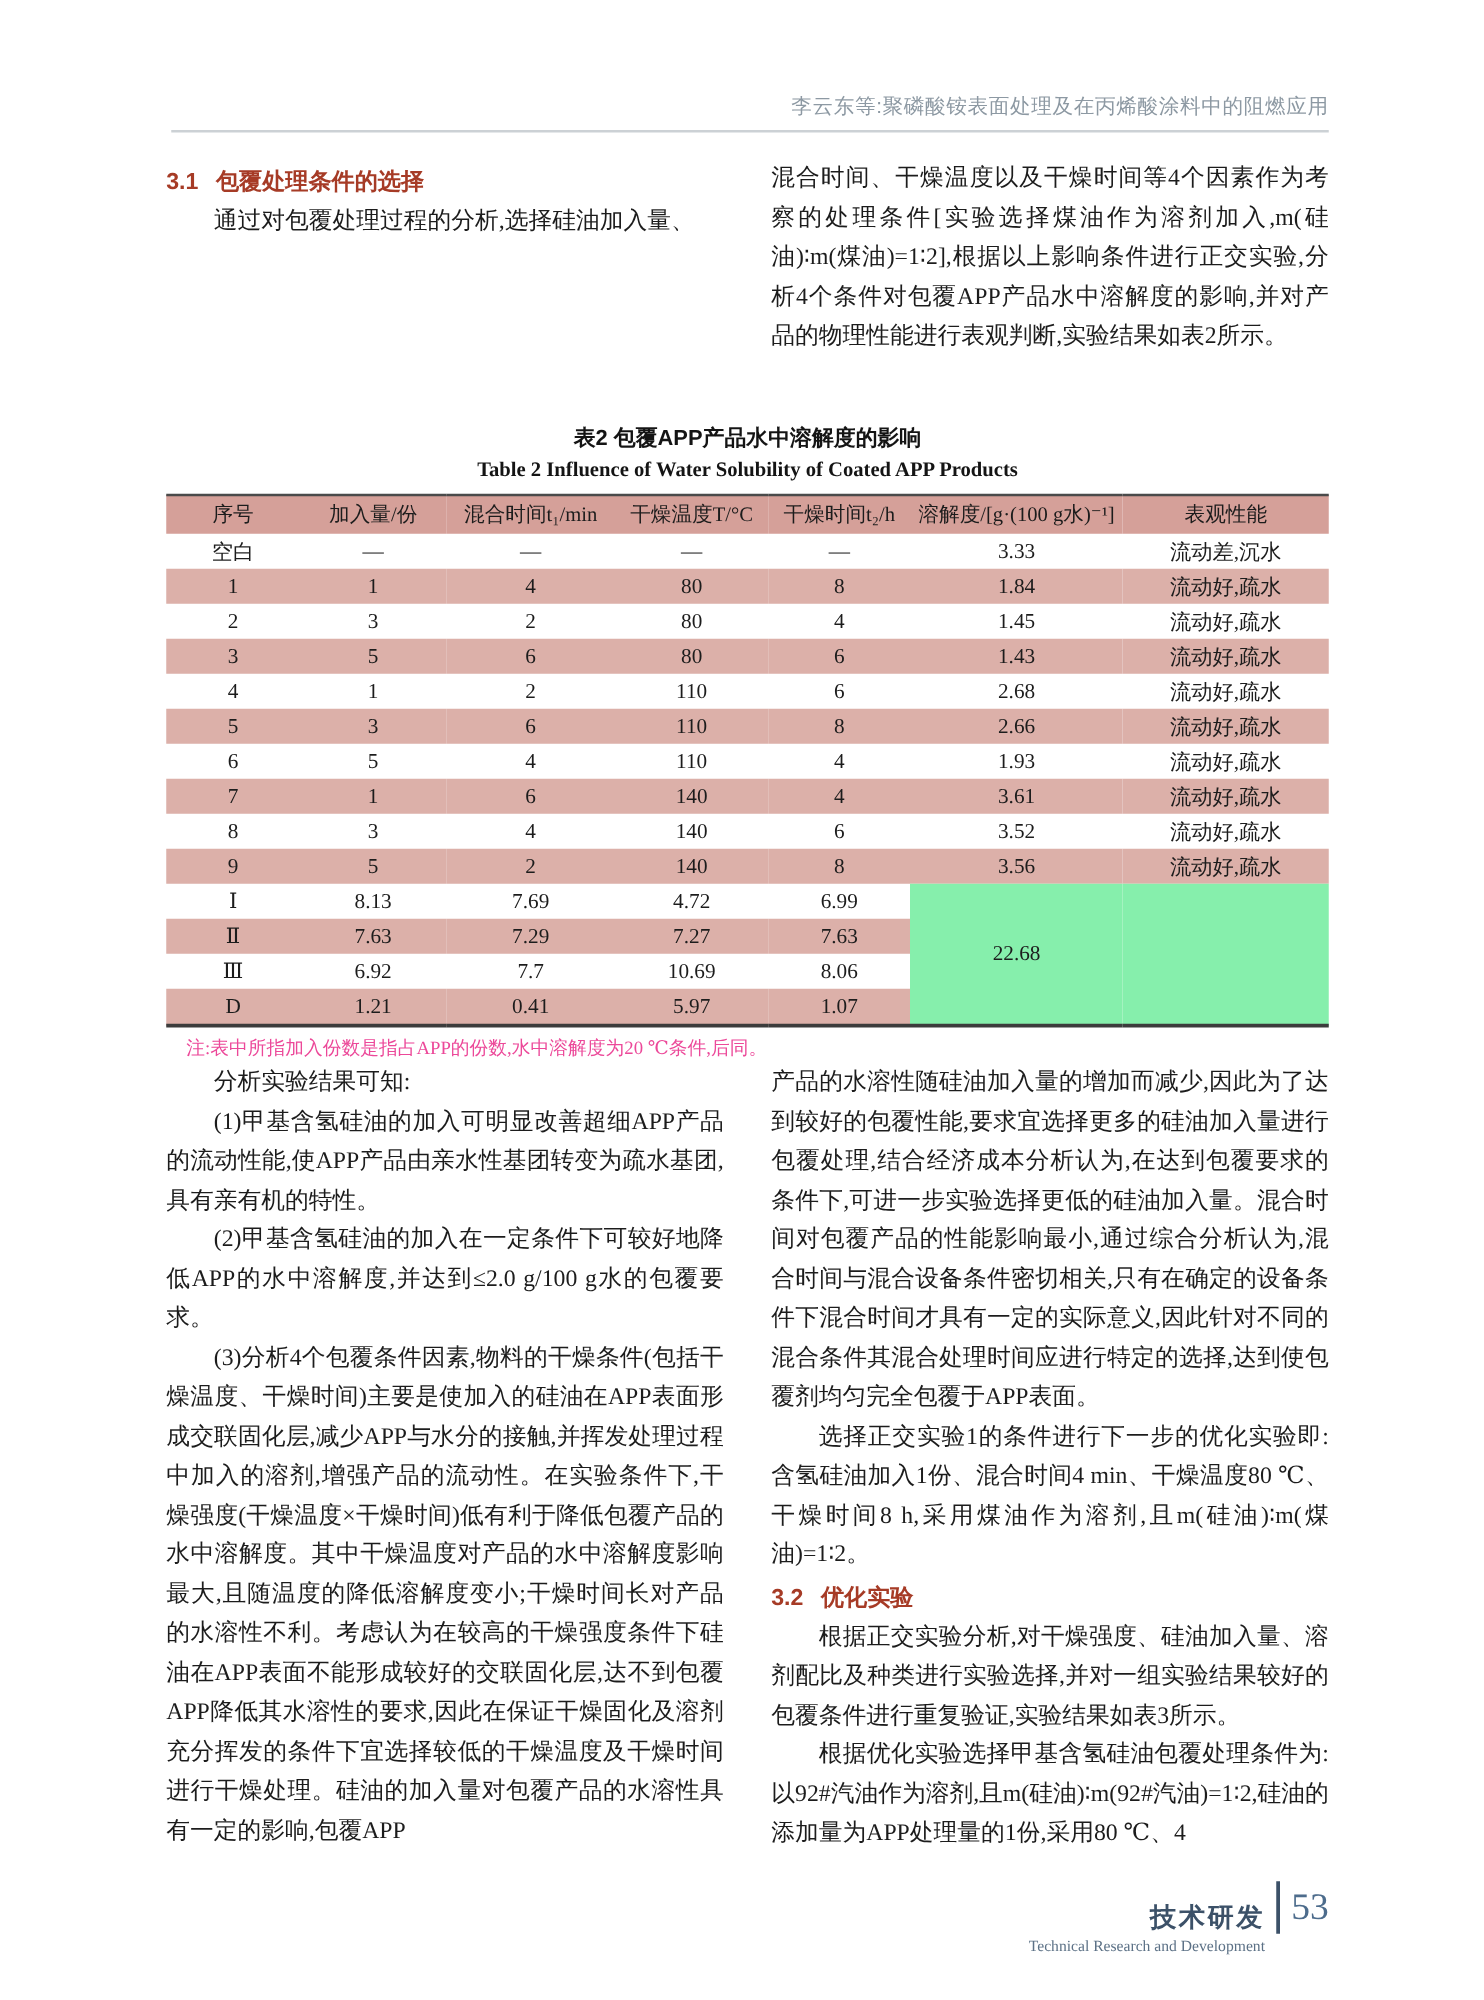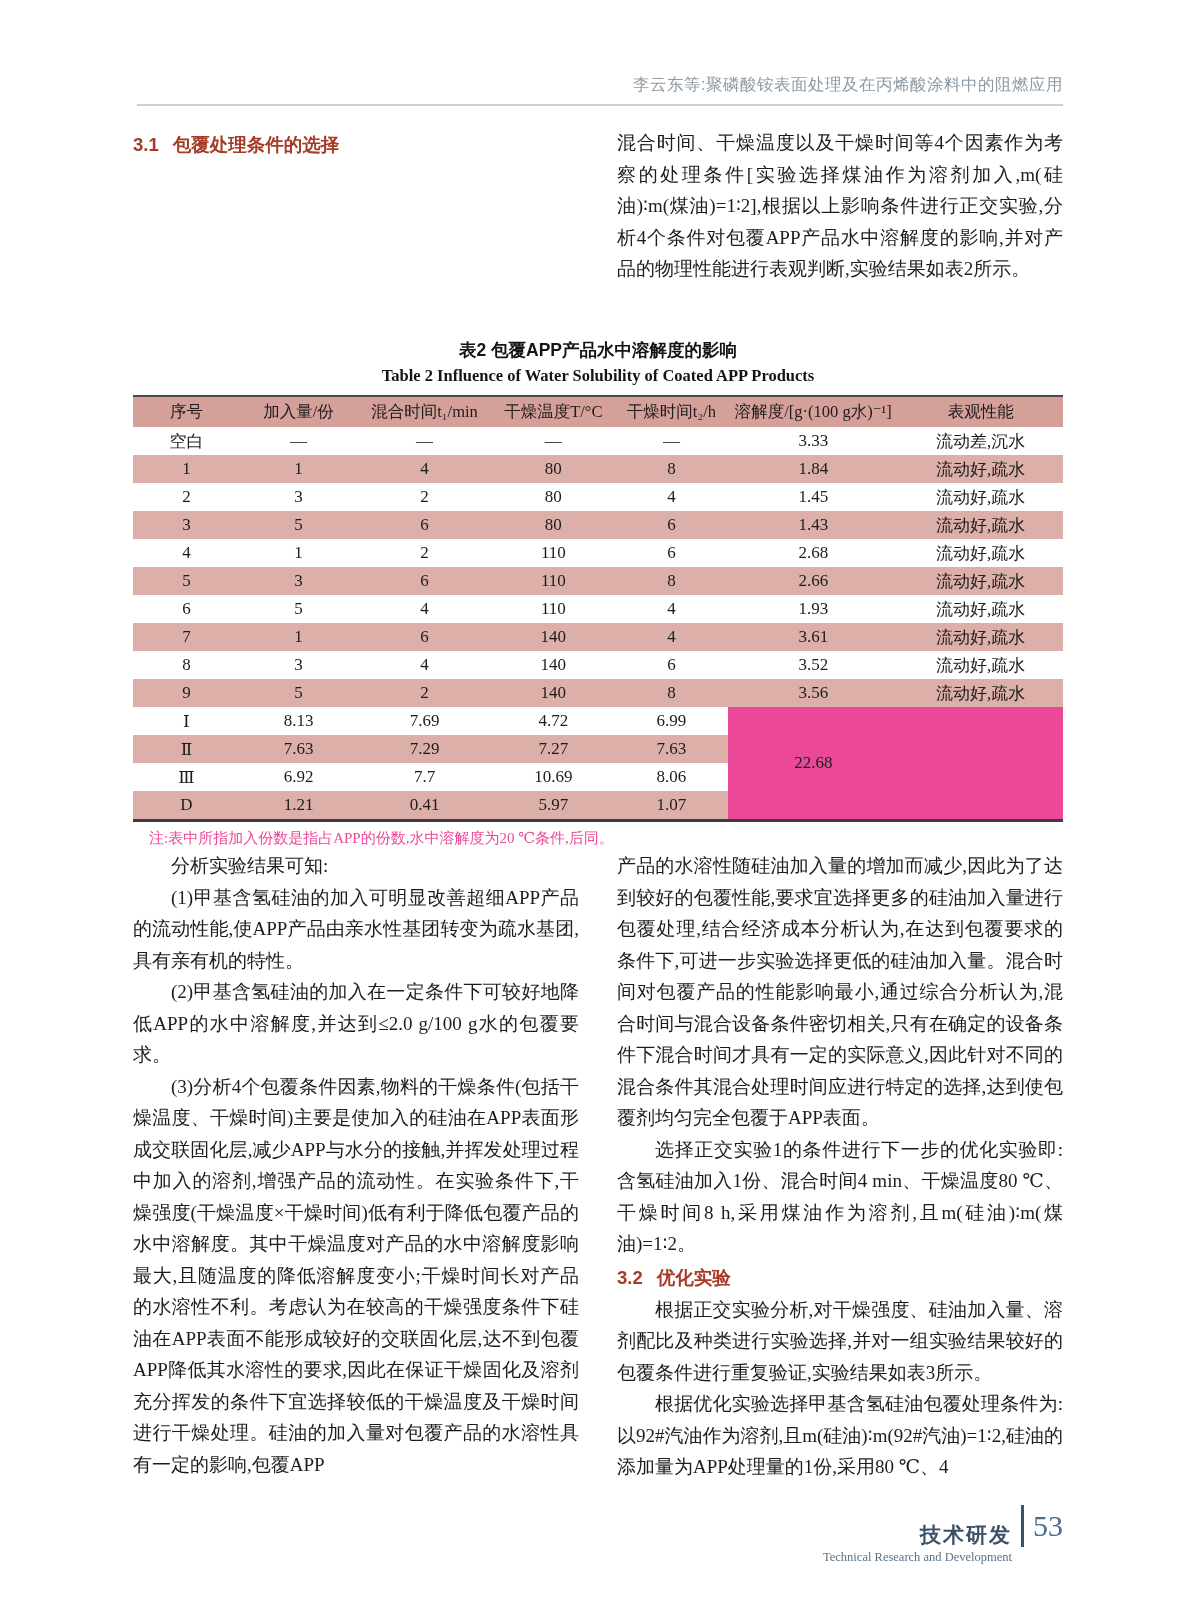--- a/index.html
+++ b/index.html
@@ -40,21 +40,21 @@
     width:100%;border-collapse:collapse;margin-top:9px;
     border-top:2px solid #4a4a4a;border-bottom:3px solid #3c3c3c;
     font-size:17px;
   }
   table.t2 th{
     background:#d5a099;font-weight:normal;font-size:16.5px;
     height:30px;text-align:center;padding:0 2px;white-space:nowrap;
   }
   table.t2 td{height:28px;text-align:center;padding:0 2px;}
   table.t2 tr.striped td{background:#dcb0a9;}
-  table.t2 td.merged{background:#ec4899;}
+  table.t2 td.merged{background:#86efac;}
   table.t2 th:nth-child(1){width:11.5%;}
   table.t2 th:nth-child(2){width:12.6%;}
   table.t2 th:nth-child(3){width:14.5%;}
   table.t2 th:nth-child(4){width:13.2%;}
   table.t2 th:nth-child(5){width:12.2%;}
   table.t2 th:nth-child(6){width:18.3%;}
   table.t2 th:nth-child(7){width:17.7%;}
   .tbl-note{margin-top:7px;padding-left:16px;font-size:15px;color:#ec4899;}
   
   .footer{position:absolute;top:1486px;right:124px;display:flex;align-items:center;}
@@ -71,20 +71,21 @@
 <body>
 
 <div class="page">
 
   <div class="running-title">李云东等:聚磷酸铵表面处理及在丙烯酸涂料中的阻燃应用</div>
   <div class="header-rule"></div>
 
   <div class="cols cols-top">
     <div class="col">
         <div class="sec-heading"><span class="sec-num">3.1</span><span>包覆处理条件的选择</span></div>
+        <p class="para indent">通过对包覆处理过程的分析,选择硅油加入量、</p>
       </div>
     <div class="col">
         <p class="para">混合时间、干燥温度以及干燥时间等4个因素作为考察的处理条件[实验选择煤油作为溶剂加入,m(硅油)∶m(煤油)=1∶2],根据以上影响条件进行正交实验,分析4个条件对包覆APP产品水中溶解度的影响,并对产品的物理性能进行表观判断,实验结果如表2所示。</p>
       </div>
   </div>
 
   <div class="table-block">
     <div class="tbl-caption-zh">表2  包覆APP产品水中溶解度的影响</div>
     <div class="tbl-caption-en">Table 2  Influence of Water Solubility of Coated APP Products</div>
     <table class="t2">

